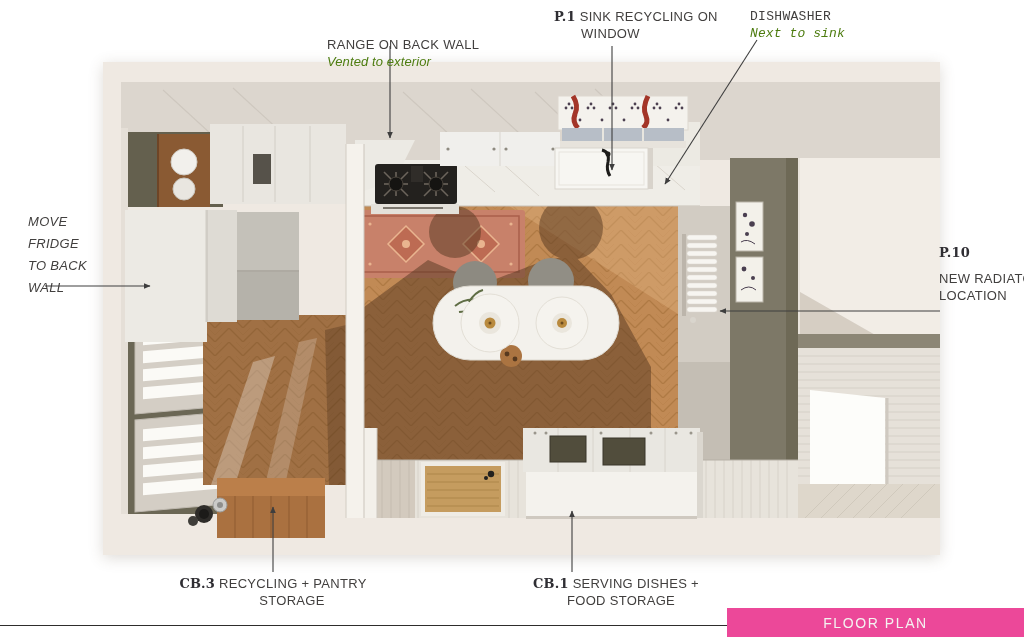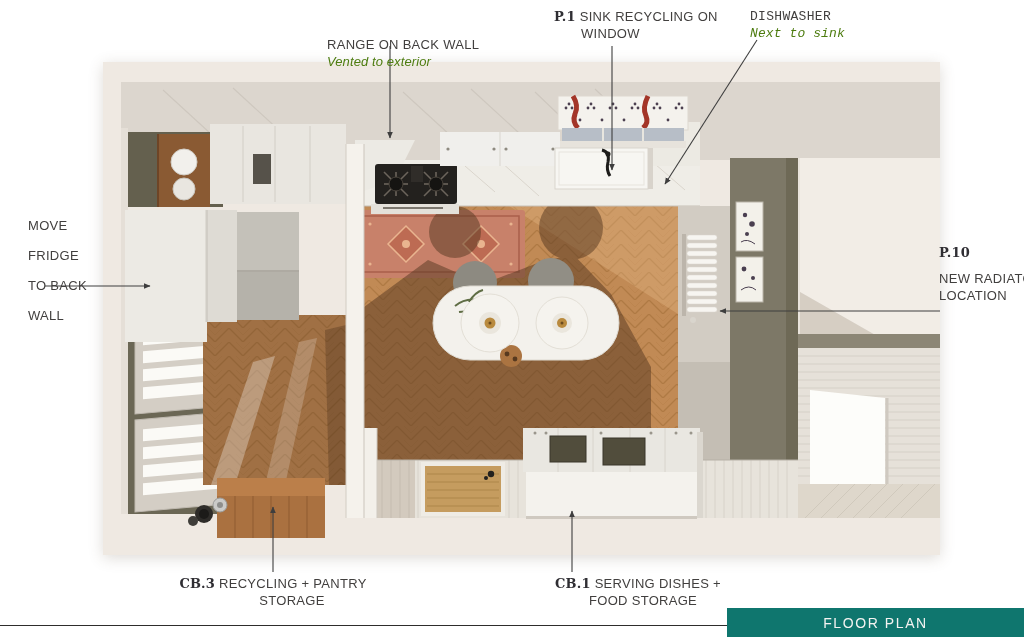--- a/index.html
+++ b/index.html
@@ -17,26 +17,26 @@
   .card svg{display:block;}
   .overlay{position:absolute;left:0;top:0;width:1024px;height:637px;pointer-events:none;}
   .callout{
     position:absolute;font-size:13px;line-height:17px;letter-spacing:.3px;color:#413f3e;
   }
   .callout .code{font-family:"DejaVu Serif",serif;font-weight:700;font-size:13px;color:#2f2e33;letter-spacing:.2px;}
   .note{font-style:italic;letter-spacing:.1px;color:#4d7c0f;}
   .hang-cb3{width:178px;padding-left:38px;text-indent:-38px;text-align:center;}
   .hang-cb1{width:168px;padding-left:34px;text-indent:-34px;}
   .hang-p1{width:158px;padding-left:27px;text-indent:-27px;}
-  .fridge-label{width:66px;line-height:30px;}
+  .fridge-label{width:66px;line-height:22px;font-style:italic;}
   .radiator-label{width:120px;line-height:17px;}
   .radiator-label .code{display:block;margin-bottom:9px;}
   .footer-rule{position:absolute;left:0;top:625px;width:727px;height:1px;background:#2e2d2c;}
   .footer-box{
-    position:absolute;left:727px;top:608px;width:297px;height:29px;background:#0f766e;
+    position:absolute;left:727px;top:608px;width:297px;height:29px;background:#ec4899;
     display:flex;align-items:center;justify-content:center;
   }
   .footer-box span{color:#f4f3f1;font-size:14px;letter-spacing:1.6px;}
 </style>
 </head>
 <body>
 
 <div class="card">
 <svg width="837" height="493" viewBox="0 0 837 493">
   <defs>
@@ -438,21 +438,21 @@
 <div class="callout radiator-label" style="left:939px;top:244px;">
   <span class="code">P.10</span>
   <span>NEW RADIATOR LOCATION</span>
 </div>
 
 <div class="callout hang-cb3" style="left:165px;top:575px;">
   <span class="code">CB.3</span>
   <span>RECYCLING + PANTRY STORAGE</span>
 </div>
 
-<div class="callout hang-cb1" style="left:555px;top:575px;">
+<div class="callout hang-cb1" style="left:533px;top:575px;">
   <span class="code">CB.1</span>
   <span>SERVING DISHES + FOOD STORAGE</span>
 </div>
 
 <div class="footer-rule"></div>
 <div class="footer-box">
   <span>FLOOR PLAN</span>
 </div>
 
 </body></html>

